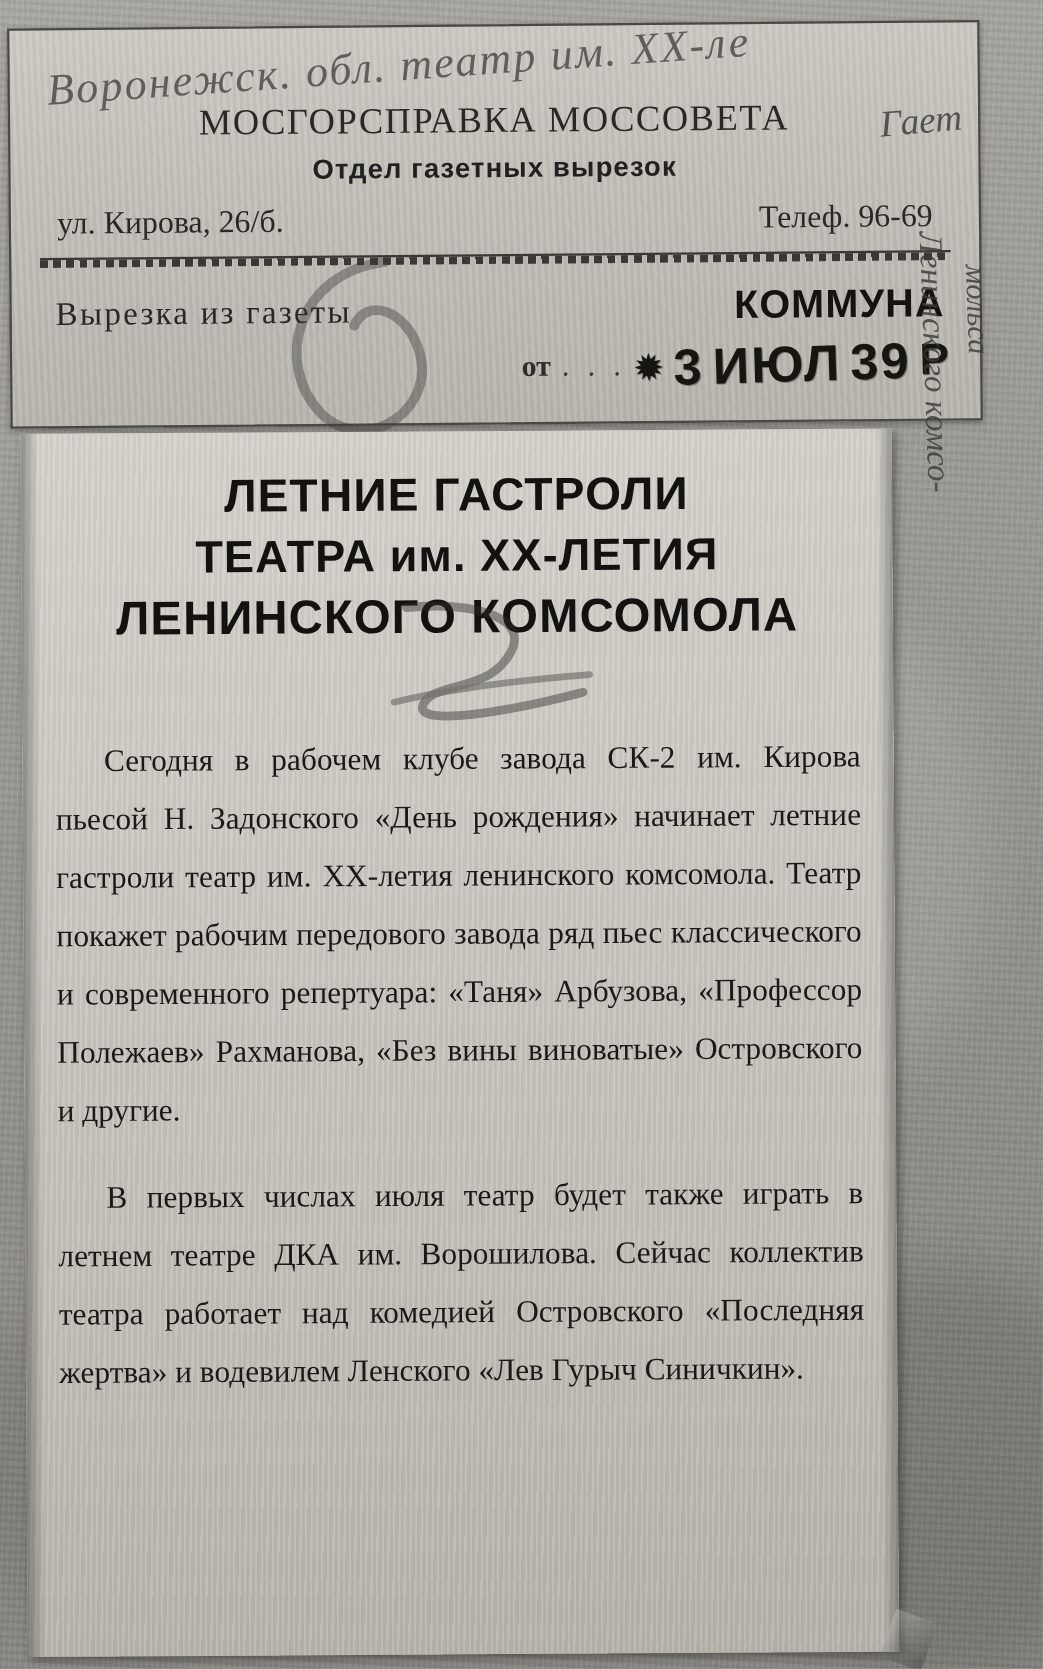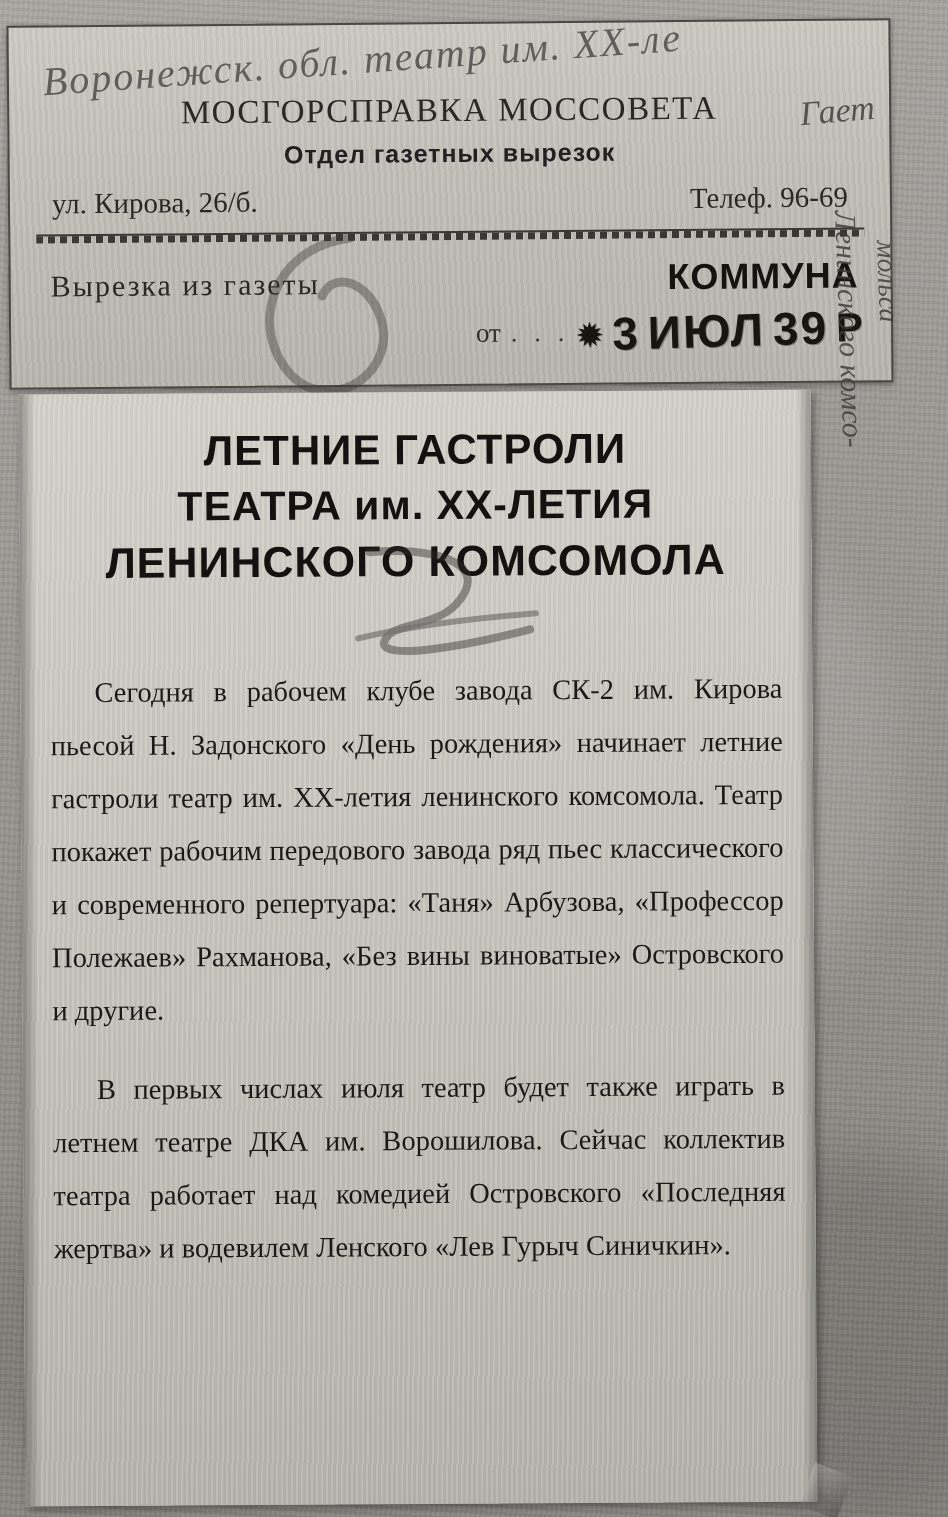--- a/index.html
+++ b/index.html
@@ -104,20 +104,21 @@
     display: flex;
     align-items: center;
     justify-content: flex-end;
     padding-right: 18px;
     margin-top: 6px;
   }
   .ot-label {
     font-size: 27px;
     color: #2f2d29;
     margin-right: 10px;
+    font-weight: bold;
   }
   .dots {
     font-size: 27px;
     letter-spacing: 5px;
     color: #3a3834;
     margin-right: 8px;
   }
   .date-stamp {
     display: inline-flex;
     align-items: center;

